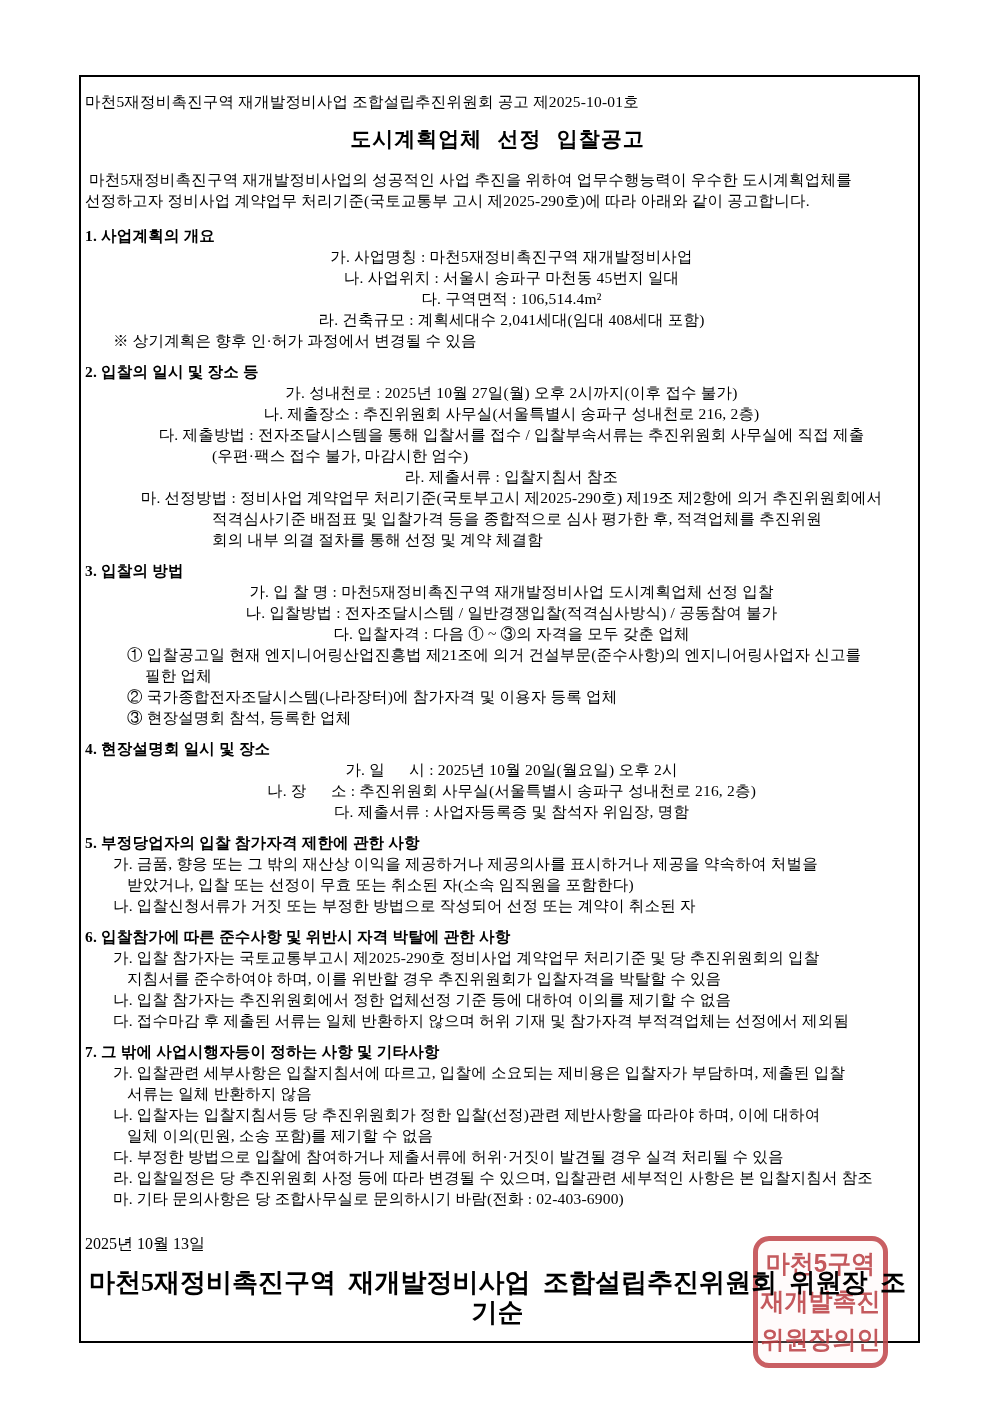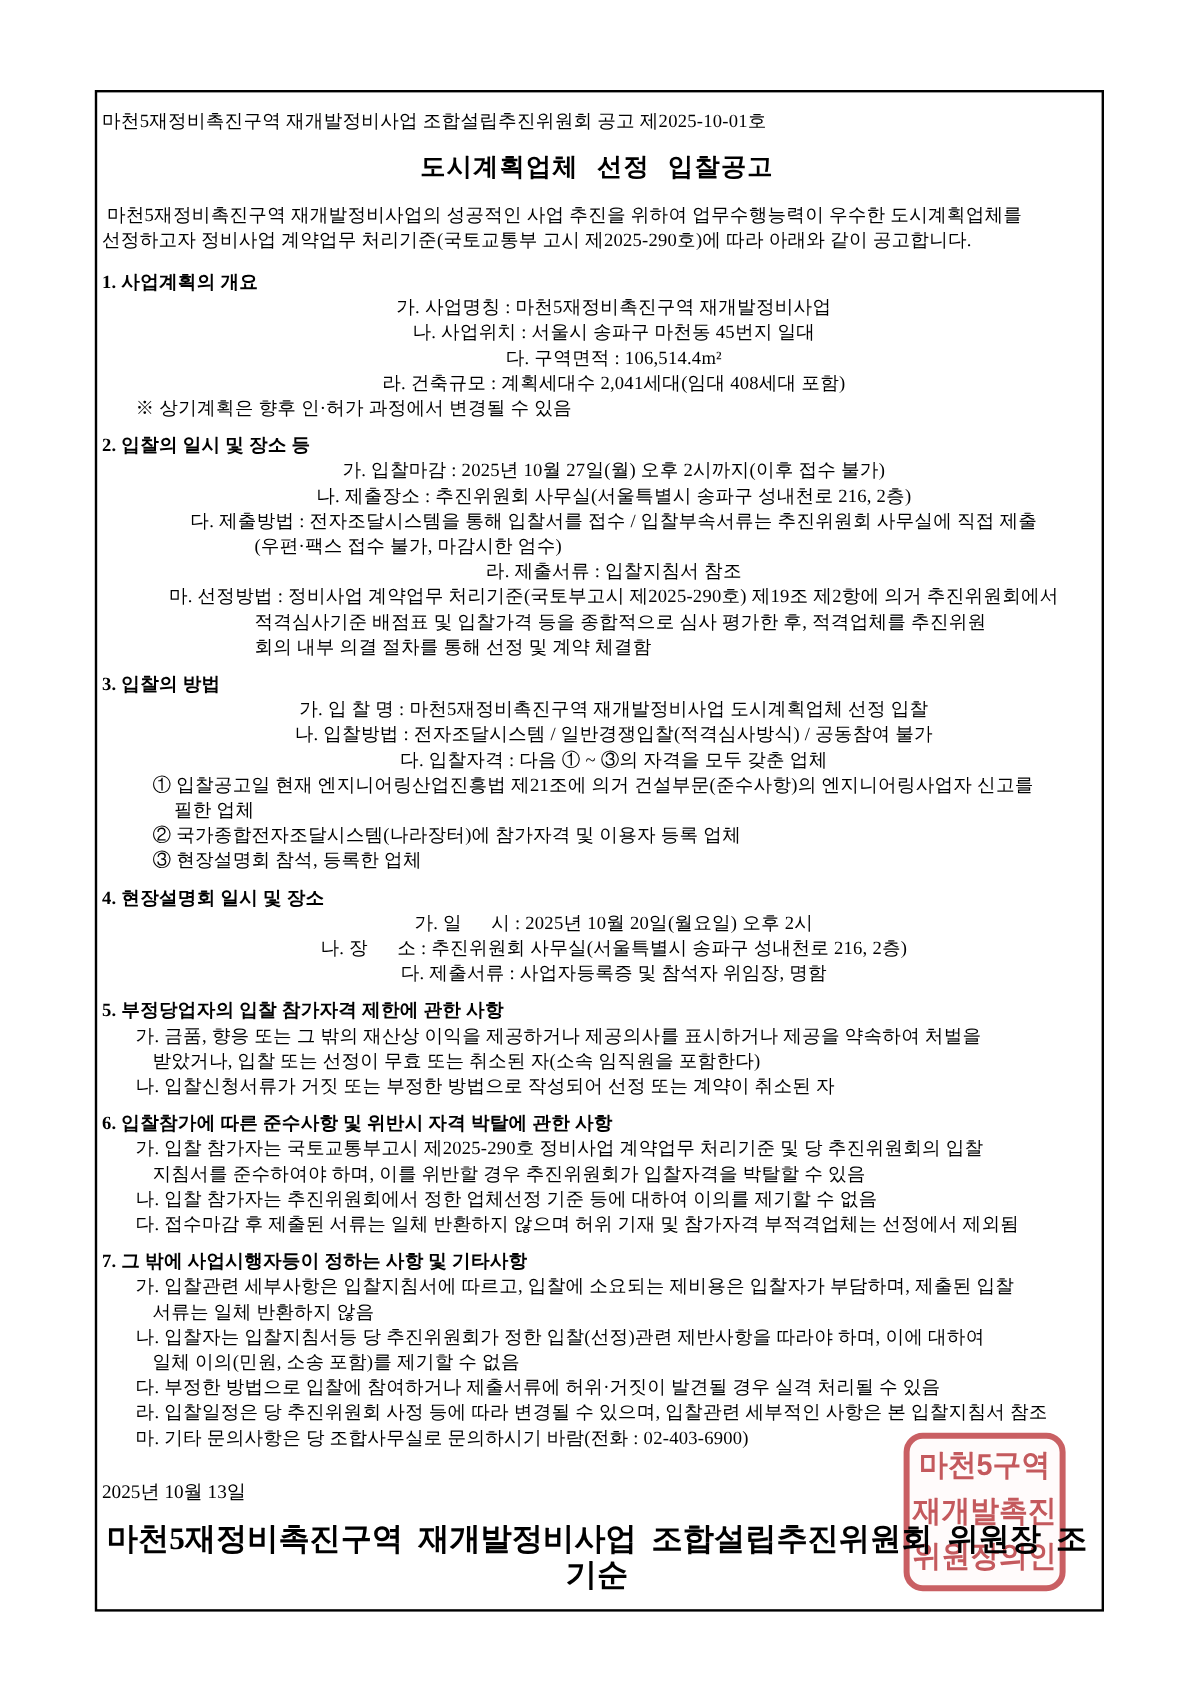--- a/index.html
+++ b/index.html
@@ -64,21 +64,21 @@
     text-align: center;
     font-size: 26px;
     line-height: 30px;
     font-weight: bold;
     word-spacing: 6px;
     position: relative; z-index: 2;
     white-space: pre-wrap;
   }
   .stamp {
     position: absolute;
-    left: 753px; top: 1194px;
+    left: 753px; top: 1236px;
     width: 135px; height: 132px;
     box-sizing: border-box;
     border: 5px solid #c24a4e;
     border-radius: 16px;
     z-index: 1;
     opacity: 0.88;
     display: flex;
     flex-direction: column;
     justify-content: space-around;
     padding: 4px 2px;
@@ -114,21 +114,21 @@
       <div class="h">1. 사업계획의 개요</div>
       <div class="ln item">가. 사업명칭 : 마천5재정비촉진구역 재개발정비사업</div>
       <div class="ln item">나. 사업위치 : 서울시 송파구 마천동 45번지 일대</div>
       <div class="ln item">다. 구역면적 : 106,514.4m²</div>
       <div class="ln item">라. 건축규모 : 계획세대수 2,041세대(임대 408세대 포함)</div>
       <div class="ln note">※ 상기계획은 향후 인·허가 과정에서 변경될 수 있음</div>
     </div>
 
     <div class="section">
       <div class="h">2. 입찰의 일시 및 장소 등</div>
-      <div class="ln item">가. 입찰마감 : 2025년 10월 27일(월) 오후 2시까지(이후 접수 불가)</div>
+      <div class="ln item">가. 성내천로 : 2025년 10월 27일(월) 오후 2시까지(이후 접수 불가)</div>
       <div class="ln item">나. 제출장소 : 추진위원회 사무실(서울특별시 송파구 성내천로 216, 2층)</div>
       <div class="ln item">다. 제출방법 : 전자조달시스템을 통해 입찰서를 접수 / 입찰부속서류는 추진위원회 사무실에 직접 제출</div>
       <div class="ln cont">(우편·팩스 접수 불가, 마감시한 엄수)</div>
       <div class="ln item">라. 제출서류 : 입찰지침서 참조</div>
       <div class="ln item">마. 선정방법 : 정비사업 계약업무 처리기준(국토부고시 제2025-290호) 제19조 제2항에 의거 추진위원회에서</div>
       <div class="ln cont">적격심사기준 배점표 및 입찰가격 등을 종합적으로 심사 평가한 후, 적격업체를 추진위원</div>
       <div class="ln cont">회의 내부 의결 절차를 통해 선정 및 계약 체결함</div>
     </div>
 
     <div class="section">

